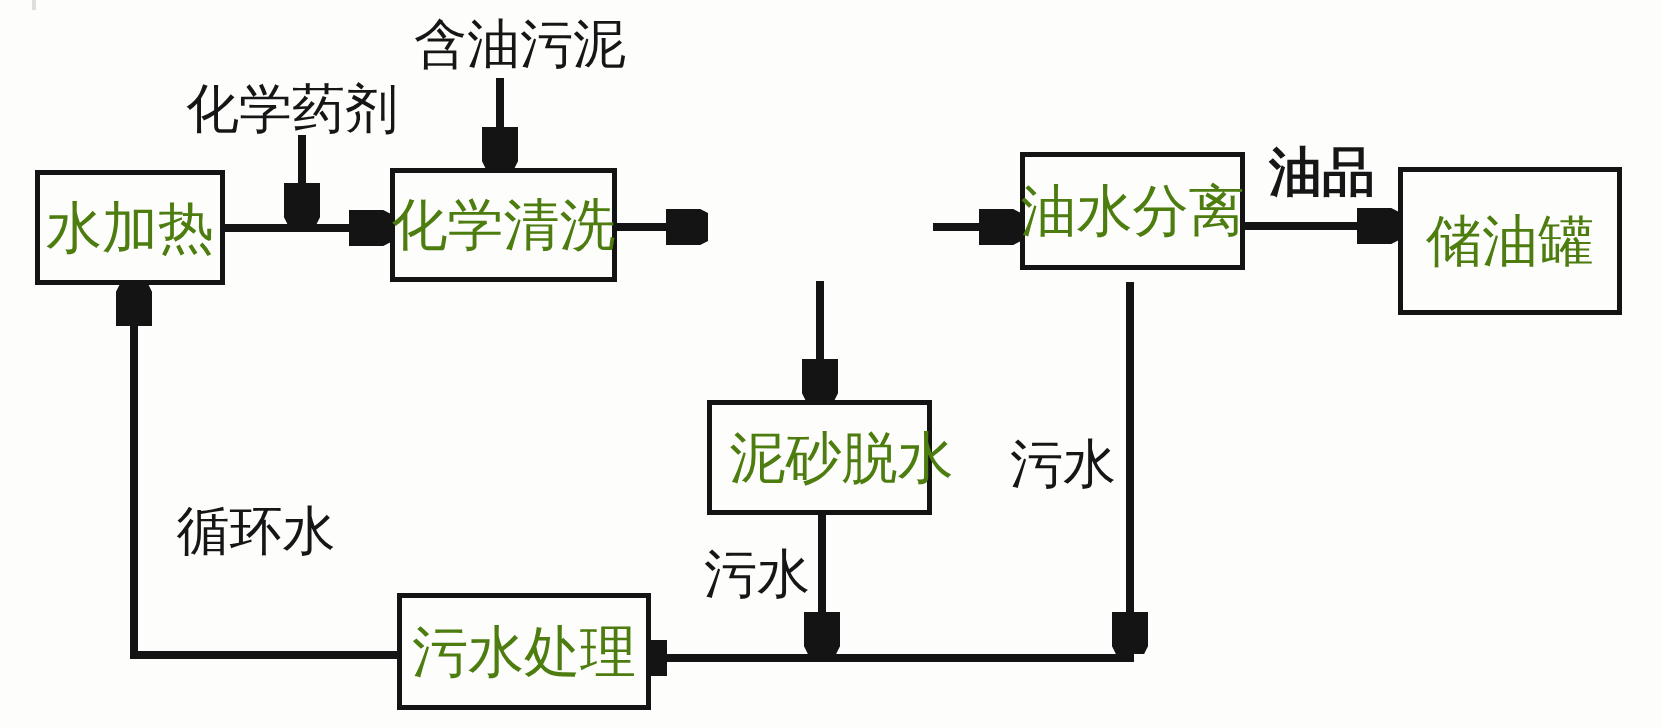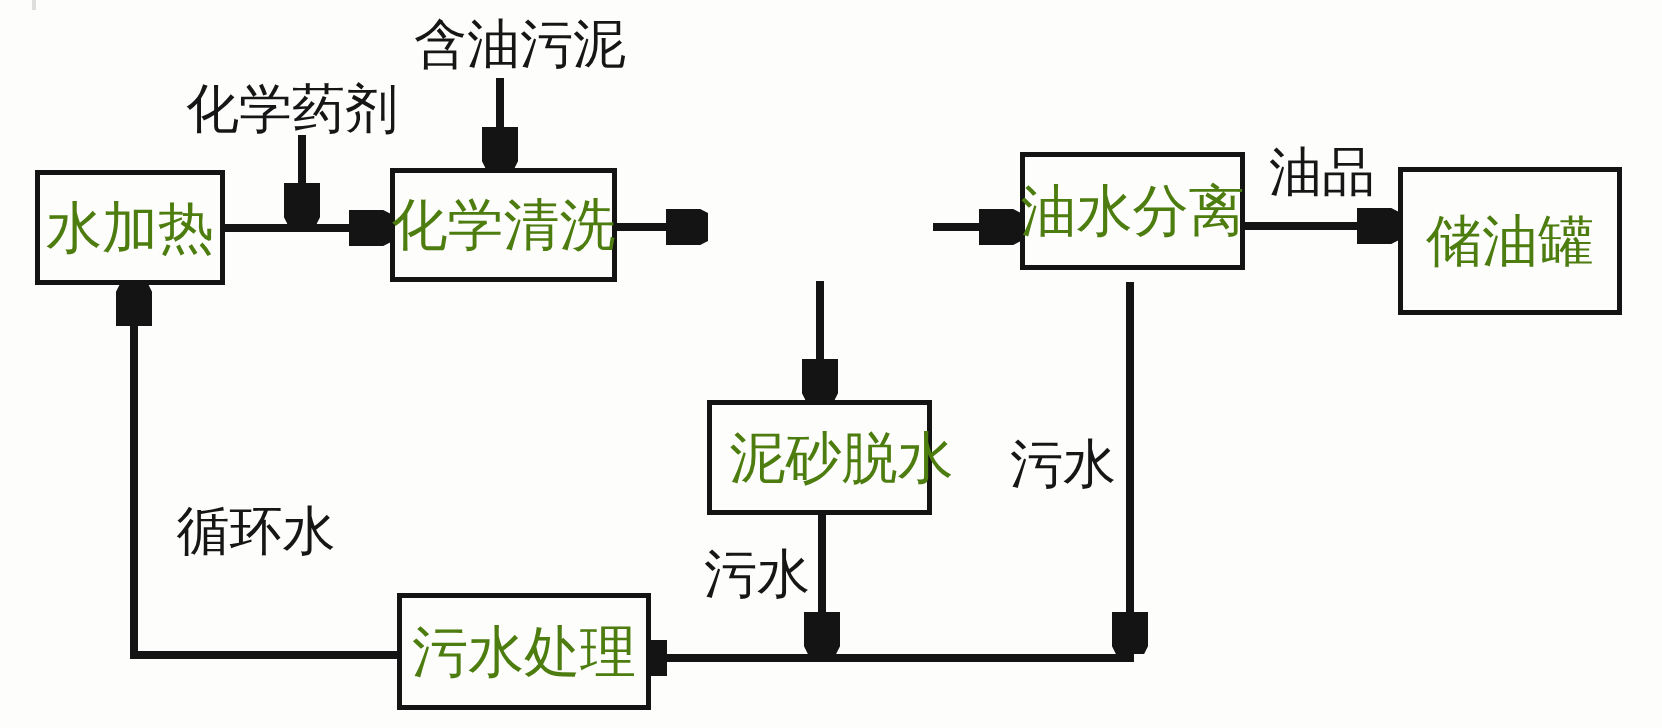--- a/index.html
+++ b/index.html
@@ -96,21 +96,21 @@
   <div class="node" style="left:1398px; top:167px; width:224px; height:148px;">储油罐</div>
 
   <div class="node" style="left:707px; top:400px; width:225px; height:115px;padding-left:44px;">泥砂脱水</div>
 
   <div class="node" style="left:397px; top:593px; width:254px; height:117px;">污水处理</div>
 
   <div class="edge-label" style="left:292px; top:92px;margin-top:17px;">化学药剂</div>
 
   <div class="edge-label" style="left:520px; top:44px;">含油污泥</div>
 
-  <div class="edge-label" style="left:1322px; top:172px;">油品</div>
+  <div class="edge-label" style="left:1322px; top:172px;font-weight:bold;">油品</div>
 
   <div class="edge-label" style="left:1063px; top:464px;">污水</div>
 
   <div class="edge-label" style="left:757px; top:574px;">污水</div>
 
   <div class="edge-label" style="left:256px; top:531px;">循环水</div>
 
 </div>
 
 </body></html>

